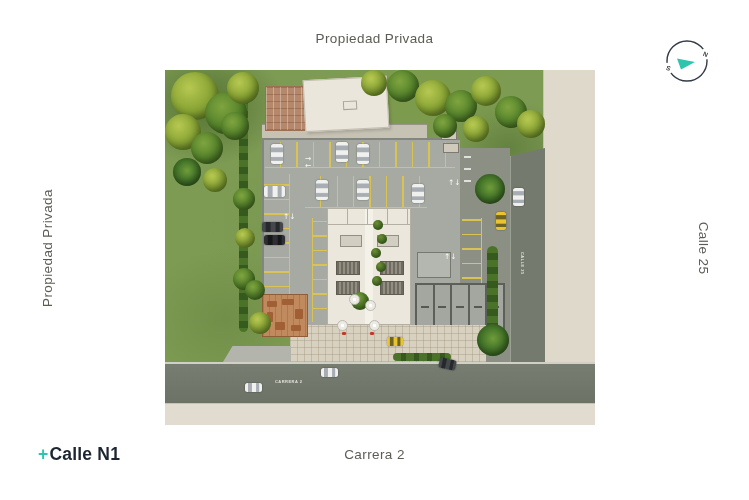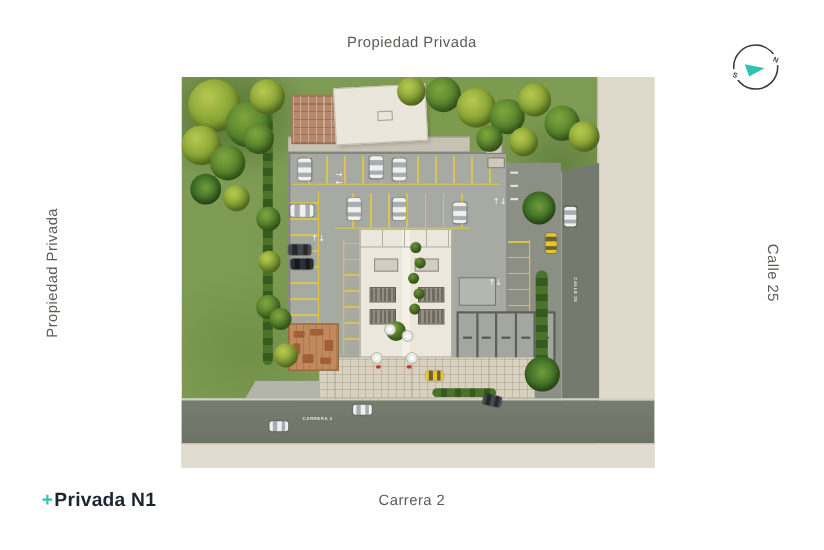--- a/index.html
+++ b/index.html
@@ -92,21 +92,21 @@
 <body>
 
 <div class="stage">
 
   <div class="frame-label lbl-top">Propiedad Privada</div>
   <div class="frame-label lbl-left">Propiedad Privada</div>
   <div class="frame-label lbl-right">Calle 25</div>
   <div class="frame-label lbl-bottom">Carrera 2</div>
 
   <div class="logo">
-    <span class="plus">+</span><span>Privada N1</span>
+    <span class="plus">+</span><span>Calle N1</span>
   </div>
 
   <svg class="compass" viewBox="0 0 56 56">
     <circle cx="28" cy="28" r="20" fill="none" stroke="#333b46" stroke-width="1.4"></circle>
     <circle cx="46.5" cy="21" r="5.5" fill="#ffffff"></circle>
     <circle cx="9.5" cy="35" r="5.5" fill="#ffffff"></circle>
     <text x="46.5" y="23.5" font-size="6.5" text-anchor="middle" fill="#3a414b" transform="rotate(22 46.5 21)">N</text>
     <text x="9.5" y="37.5" font-size="6.5" text-anchor="middle" fill="#3a414b" transform="rotate(22 9.5 35)">S</text>
     <polygon points="18,25.5 36,29 22,36.5" fill="var(--accent-teal,#2ec4ae)"></polygon>
   </svg>

